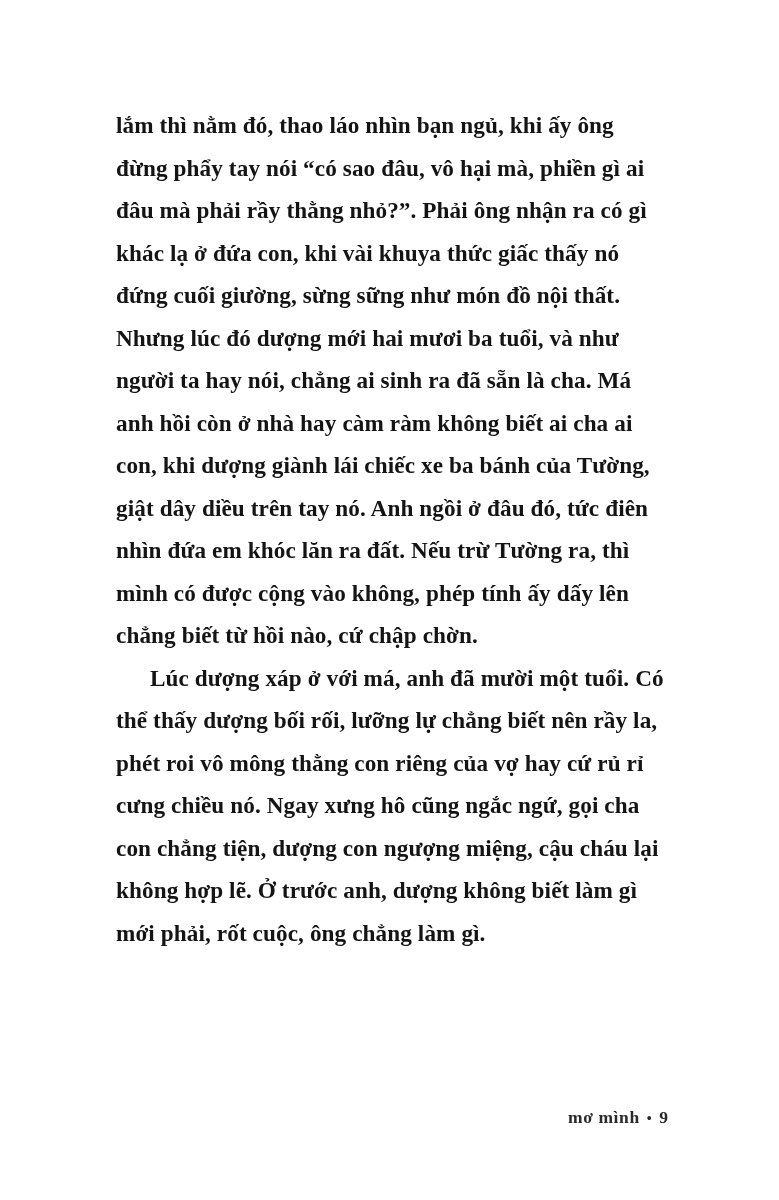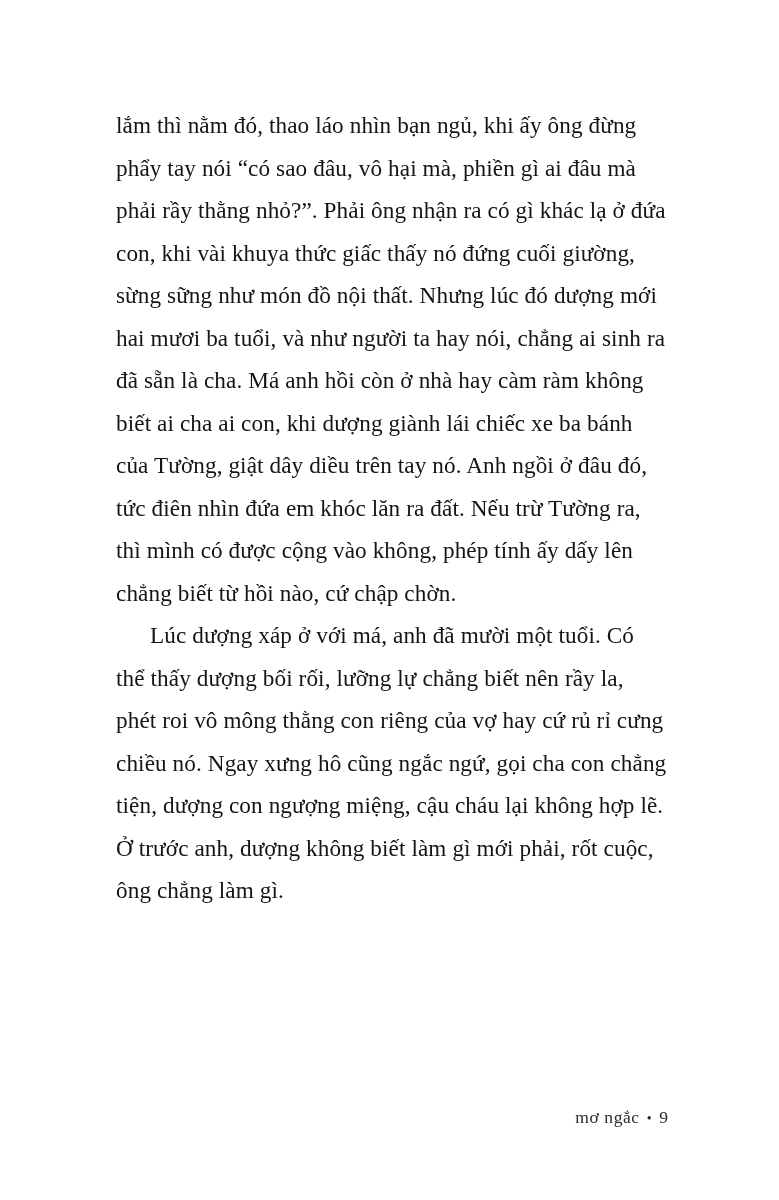--- a/index.html
+++ b/index.html
@@ -12,20 +12,21 @@
     background: #ffffff;
     font-family: "Liberation Serif", serif;
     color: #1a1a1a;
     overflow: hidden;
   }
   .page {
     position: relative;
     width: 668px;
     height: 1200px;
     box-sizing: border-box;
+    font-weight: bold;
   }
   .text-block {
     position: absolute;
     left: 116px;
     top: 104px;
     width: 552px;
   }
   .para {
     margin: 0;
     font-size: 23.2px;
@@ -64,16 +65,16 @@
 <body>
 
 <div class="page">
 
   <div class="text-block">
     <p class="para">lắm thì nằm đó, thao láo nhìn bạn ngủ, khi ấy ông đừng phẩy tay nói “có sao đâu, vô hại mà, phiền gì ai đâu mà phải rầy thằng nhỏ?”. Phải ông nhận ra có gì khác lạ ở đứa con, khi vài khuya thức giấc thấy nó đứng cuối giường, sừng sững như món đồ nội thất. Nhưng lúc đó dượng mới hai mươi ba tuổi, và như người ta hay nói, chẳng ai sinh ra đã sẵn là cha. Má anh hồi còn ở nhà hay càm ràm không biết ai cha ai con, khi dượng giành lái chiếc xe ba bánh của Tường, giật dây diều trên tay nó. Anh ngồi ở đâu đó, tức điên nhìn đứa em khóc lăn ra đất. Nếu trừ Tường ra, thì mình có được cộng vào không, phép tính ấy dấy lên chẳng biết từ hồi nào, cứ chập chờn.</p>
     <p class="para indent">Lúc dượng xáp ở với má, anh đã mười một tuổi. Có thể thấy dượng bối rối, lưỡng lự chẳng biết nên rầy la, phét roi vô mông thằng con riêng của vợ hay cứ rủ rỉ cưng chiều nó. Ngay xưng hô cũng ngắc ngứ, gọi cha con chẳng tiện, dượng con ngượng miệng, cậu cháu lại không hợp lẽ. Ở trước anh, dượng không biết làm gì mới phải, rốt cuộc, ông chẳng làm gì.</p>
   </div>
 
   <div class="footer">
-    <span>mơ ngắc</span><span class="sep">•</span><span class="pageno">9</span>
+    <span>mơ mình</span><span class="sep">•</span><span class="pageno">9</span>
   </div>
 
 </div>
 
 </body></html>

